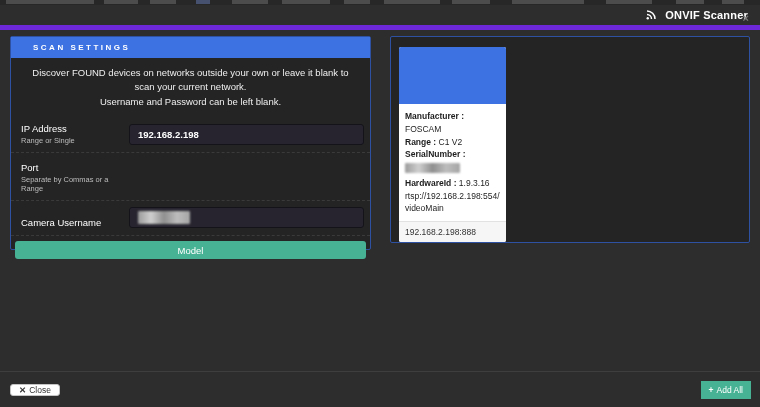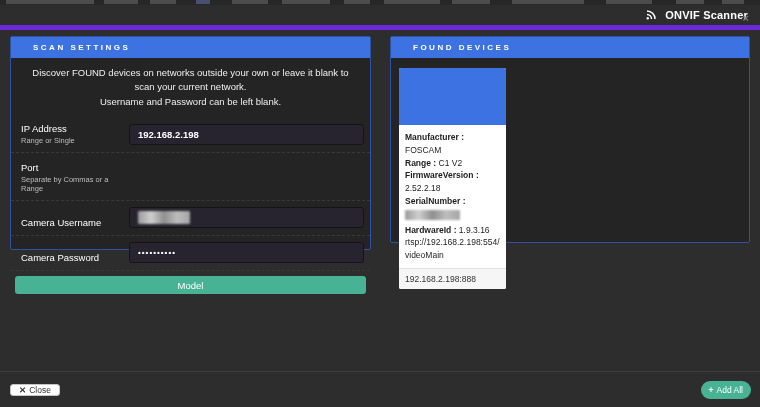--- a/index.html
+++ b/index.html
@@ -69,21 +69,21 @@
     position:absolute; left:0; top:371px; width:760px; height:36px;
     border-top:1px solid #3e3e3e; background:#2e2d2d;
   }
   .btn-close{
     position:absolute; left:10px; top:12px; background:#fff; color:#333;
     border:1px solid #c4c4c4; border-radius:3px; font-size:8.5px; padding:0 8px;
     cursor:pointer; font-family:"Liberation Sans", sans-serif;
   }
   .btn-addall{
     position:absolute; right:9px; top:9px; background:#48b294; color:#fff;
-    border:none; border-radius:9px; font-size:8.5px; padding:4px 8px; cursor:pointer;
+    border:none; border-radius:0; font-size:8.5px; padding:4px 8px; cursor:pointer;
     font-family:"Liberation Sans", sans-serif;
   }
   .btn-icon{ margin-right:3px; font-weight:bold; }
 </style>
 </head>
 <body>
 
 <div class="screen">
 
   <div class="nav-sliver">
@@ -137,42 +137,34 @@
 
     <div class="form-row">
       <div class="label-col">
         <div class="f-label">Camera Username</div>
       </div>
       <div class="f-input box">
         <div class="redact user"></div>
       </div>
     </div>
 
-    <div class="form-row">
-      <div class="label-col">
-        <div class="f-label">Camera Password</div>
-      </div>
-      <input class="f-input pwd" type="text" value="••••••••••" style="">
-    </div>
 
     <div class="search-row">
       <button class="btn-search">Model</button>
     </div>
   </div>
 
   <div class="panel panel-right">
-    <div class="panel-header">FOUND DEVICES</div>
     <div class="devices-body">
 
       <div class="device-card">
         <div class="card-img"></div>
         <div class="card-info">
           <div class="card-line"><b>Manufacturer</b><b> : </b><span>FOSCAM</span></div>
           <div class="card-line"><b>Range</b><b> : </b><span>C1 V2</span></div>
-          <div class="card-line"><b>FirmwareVersion</b><b> : </b><span>2.52.2.18</span></div>
           <div class="card-line"><b>SerialNumber</b><b> : </b></div>
           <div class="redact serial"></div>
           <div class="card-line"><b>HardwareId</b><b> : </b><span>1.9.3.16</span></div>
           <div class="rtsp">rtsp://192.168.2.198:554/videoMain</div>
         </div>
         <div class="card-footer">192.168.2.198:888</div>
       </div>
 
     </div>
   </div>

